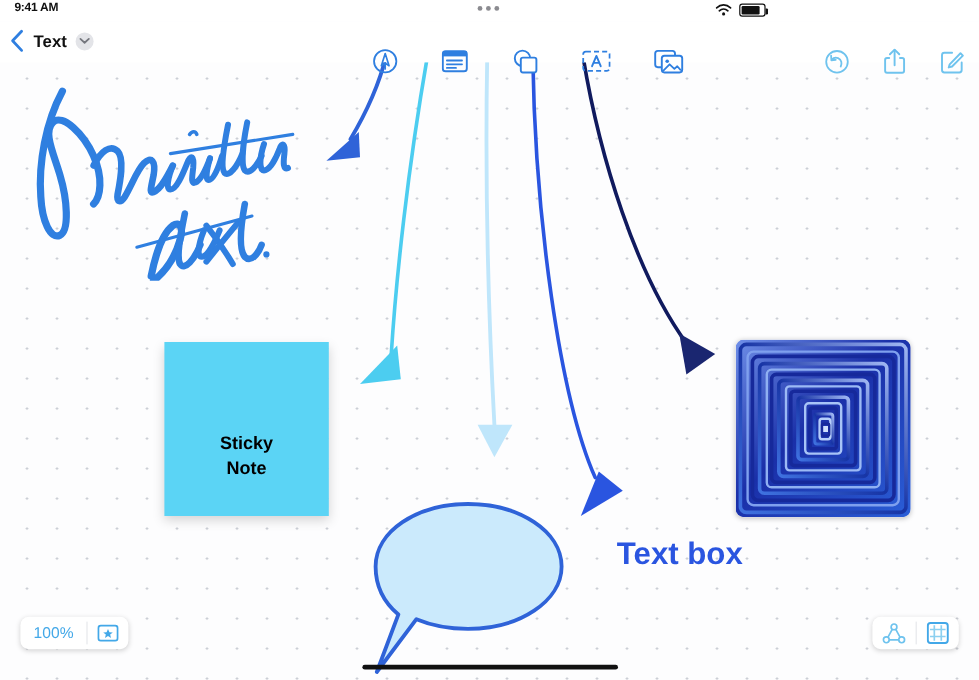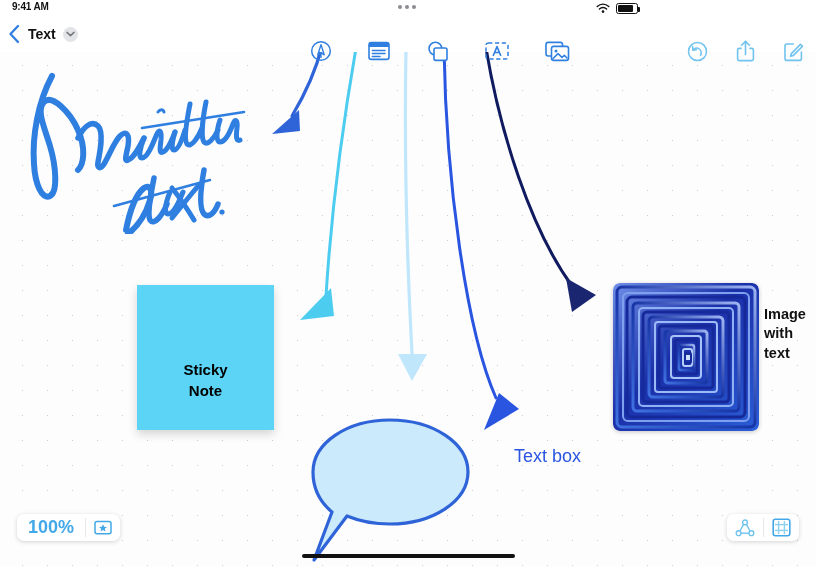--- a/index.html
+++ b/index.html
@@ -91,21 +91,21 @@
     position:absolute; left:308px; top:398px; width:165px; height:150px;
   }
   #speech-bubble-label{
     position:absolute; left:332px; top:437px; width:120px;
     font-size:11.5px; font-weight:bold; color:#111;
     text-align:center; font-family:"DejaVu Sans", sans-serif;
     letter-spacing:-0.2px;
   }
   #text-box-label{
     position:absolute; left:514px; top:428px;
-    font-size:18px; font-weight:normal; color:#2a55e0;
+    font-size:26px; font-weight:bold; color:#2a55e0;
   }
   #image-object{
     position:absolute; left:613px; top:265px; width:146px; height:148px;
     border-radius:7px; overflow:hidden; box-shadow:0 1px 4px rgba(0,0,0,0.22);
   }
   #image-caption{
     position:absolute; left:764px; top:287px; width:52px;
     font-size:14.5px; font-weight:bold; color:#111; line-height:1.33;
     white-space:pre-line;
   }
@@ -115,21 +115,21 @@
 
   
   .pill{
     position:absolute; bottom:26px; height:27px;
     background:#fff; border-radius:7px;
     box-shadow:0 1px 4px rgba(0,0,0,0.17);
     display:flex; align-items:center; z-index:35;
   }
   #zoom-pill{ left:17px; }
   #zoom-level{
-    padding:0 11px; font-size:18px; font-weight:bold; color:#43a8e8;
+    padding:0 11px; font-size:13px; font-weight:normal; color:#43a8e8;
   }
   .pill-div{ width:1px; height:19px; background:#e6e8ec; }
   .pill-btn{
     padding:0 8px; display:flex; align-items:center; justify-content:center; cursor:pointer;
   }
   #view-pill{ right:17px; }
   #home-indicator{
     position:absolute; bottom:9px; left:302px; width:213px; height:4px;
     background:#111; border-radius:3px; z-index:35;
   }
@@ -204,23 +204,20 @@
         <rect x="52" y="48" width="42" height="52" rx="3" stroke="url(#g2)" stroke-width="3"></rect>
         <rect x="58" y="53" width="30" height="42" rx="3" stroke="#a8c4f7" stroke-width="2"></rect>
         <rect x="62" y="57" width="22" height="34" rx="2" stroke="#16299b" stroke-width="3"></rect>
         <rect x="66" y="62" width="15" height="25" rx="2" stroke="url(#g2)" stroke-width="2.5"></rect>
         <rect x="70" y="66" width="9" height="17" rx="2" stroke="#b6cefa" stroke-width="2"></rect>
         <rect x="72" y="70" width="6" height="10" rx="1" stroke="#16299b" stroke-width="2"></rect>
       </g>
       <rect x="73" y="72" width="4" height="5" fill="#cfe0fd"></rect>
     </svg>
   </div>
-  <div id="image-caption">Image
-with
-text</div>
 </div>
 
 <svg id="arrows" viewBox="0 0 816 567">
 
   <g>
     <path d="M322,46 C316,70 304,96 292,116" fill="none" stroke="#2f63d8" stroke-width="3.2" stroke-linecap="round"></path>
     <path d="M272,134 L299,110 L300,131 Z" fill="#2f63d8"></path>
   </g>
 
   <g>

